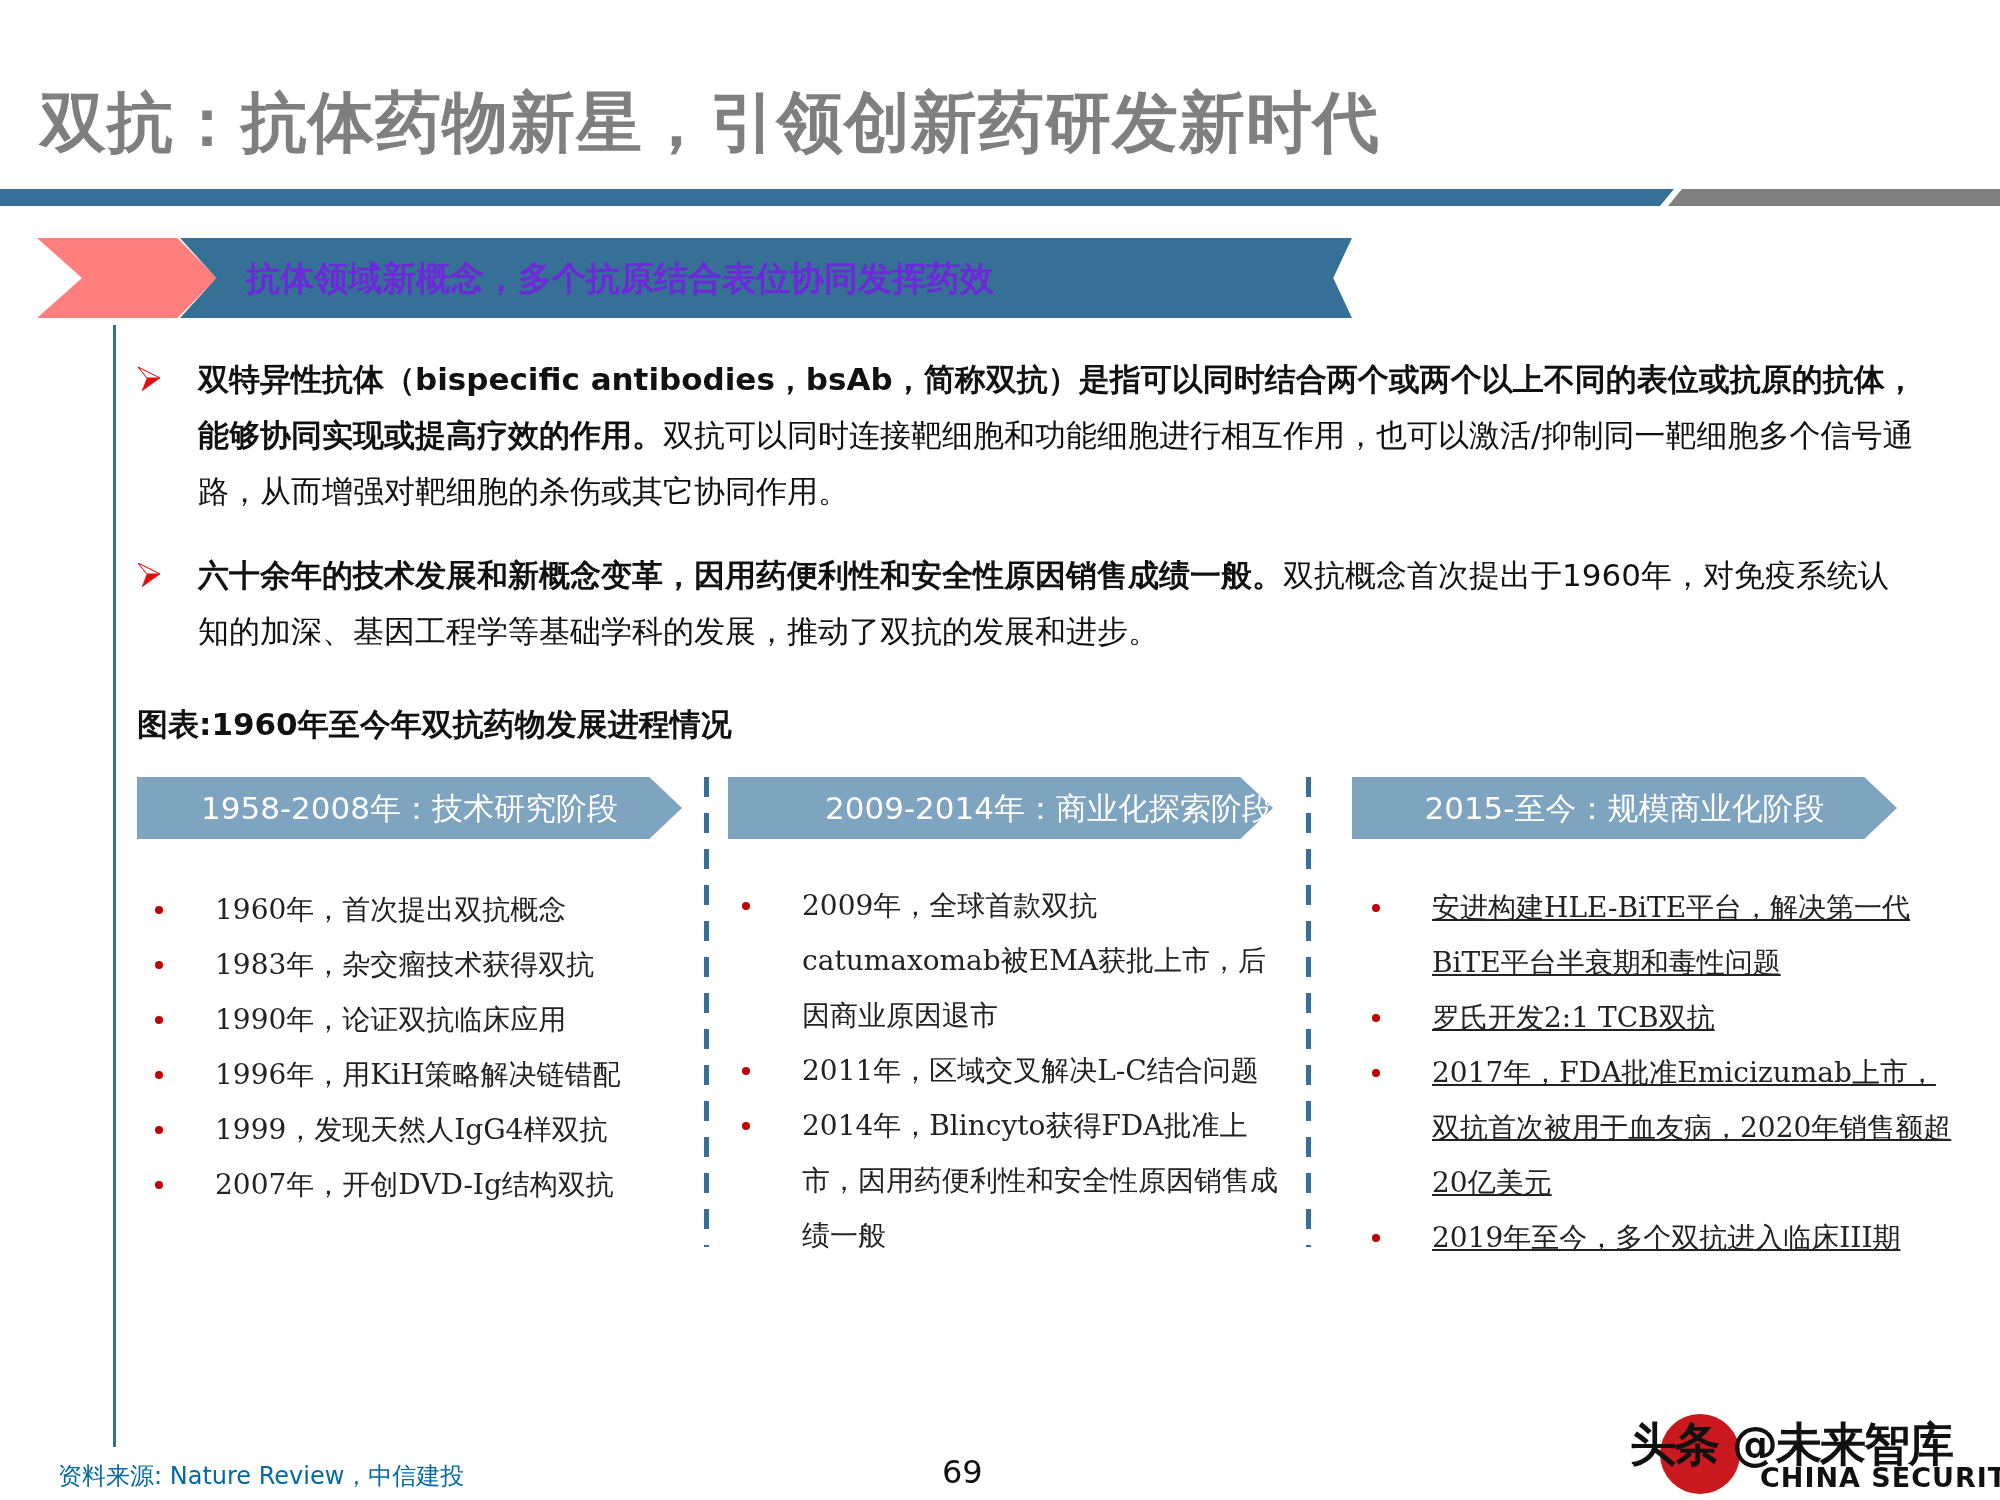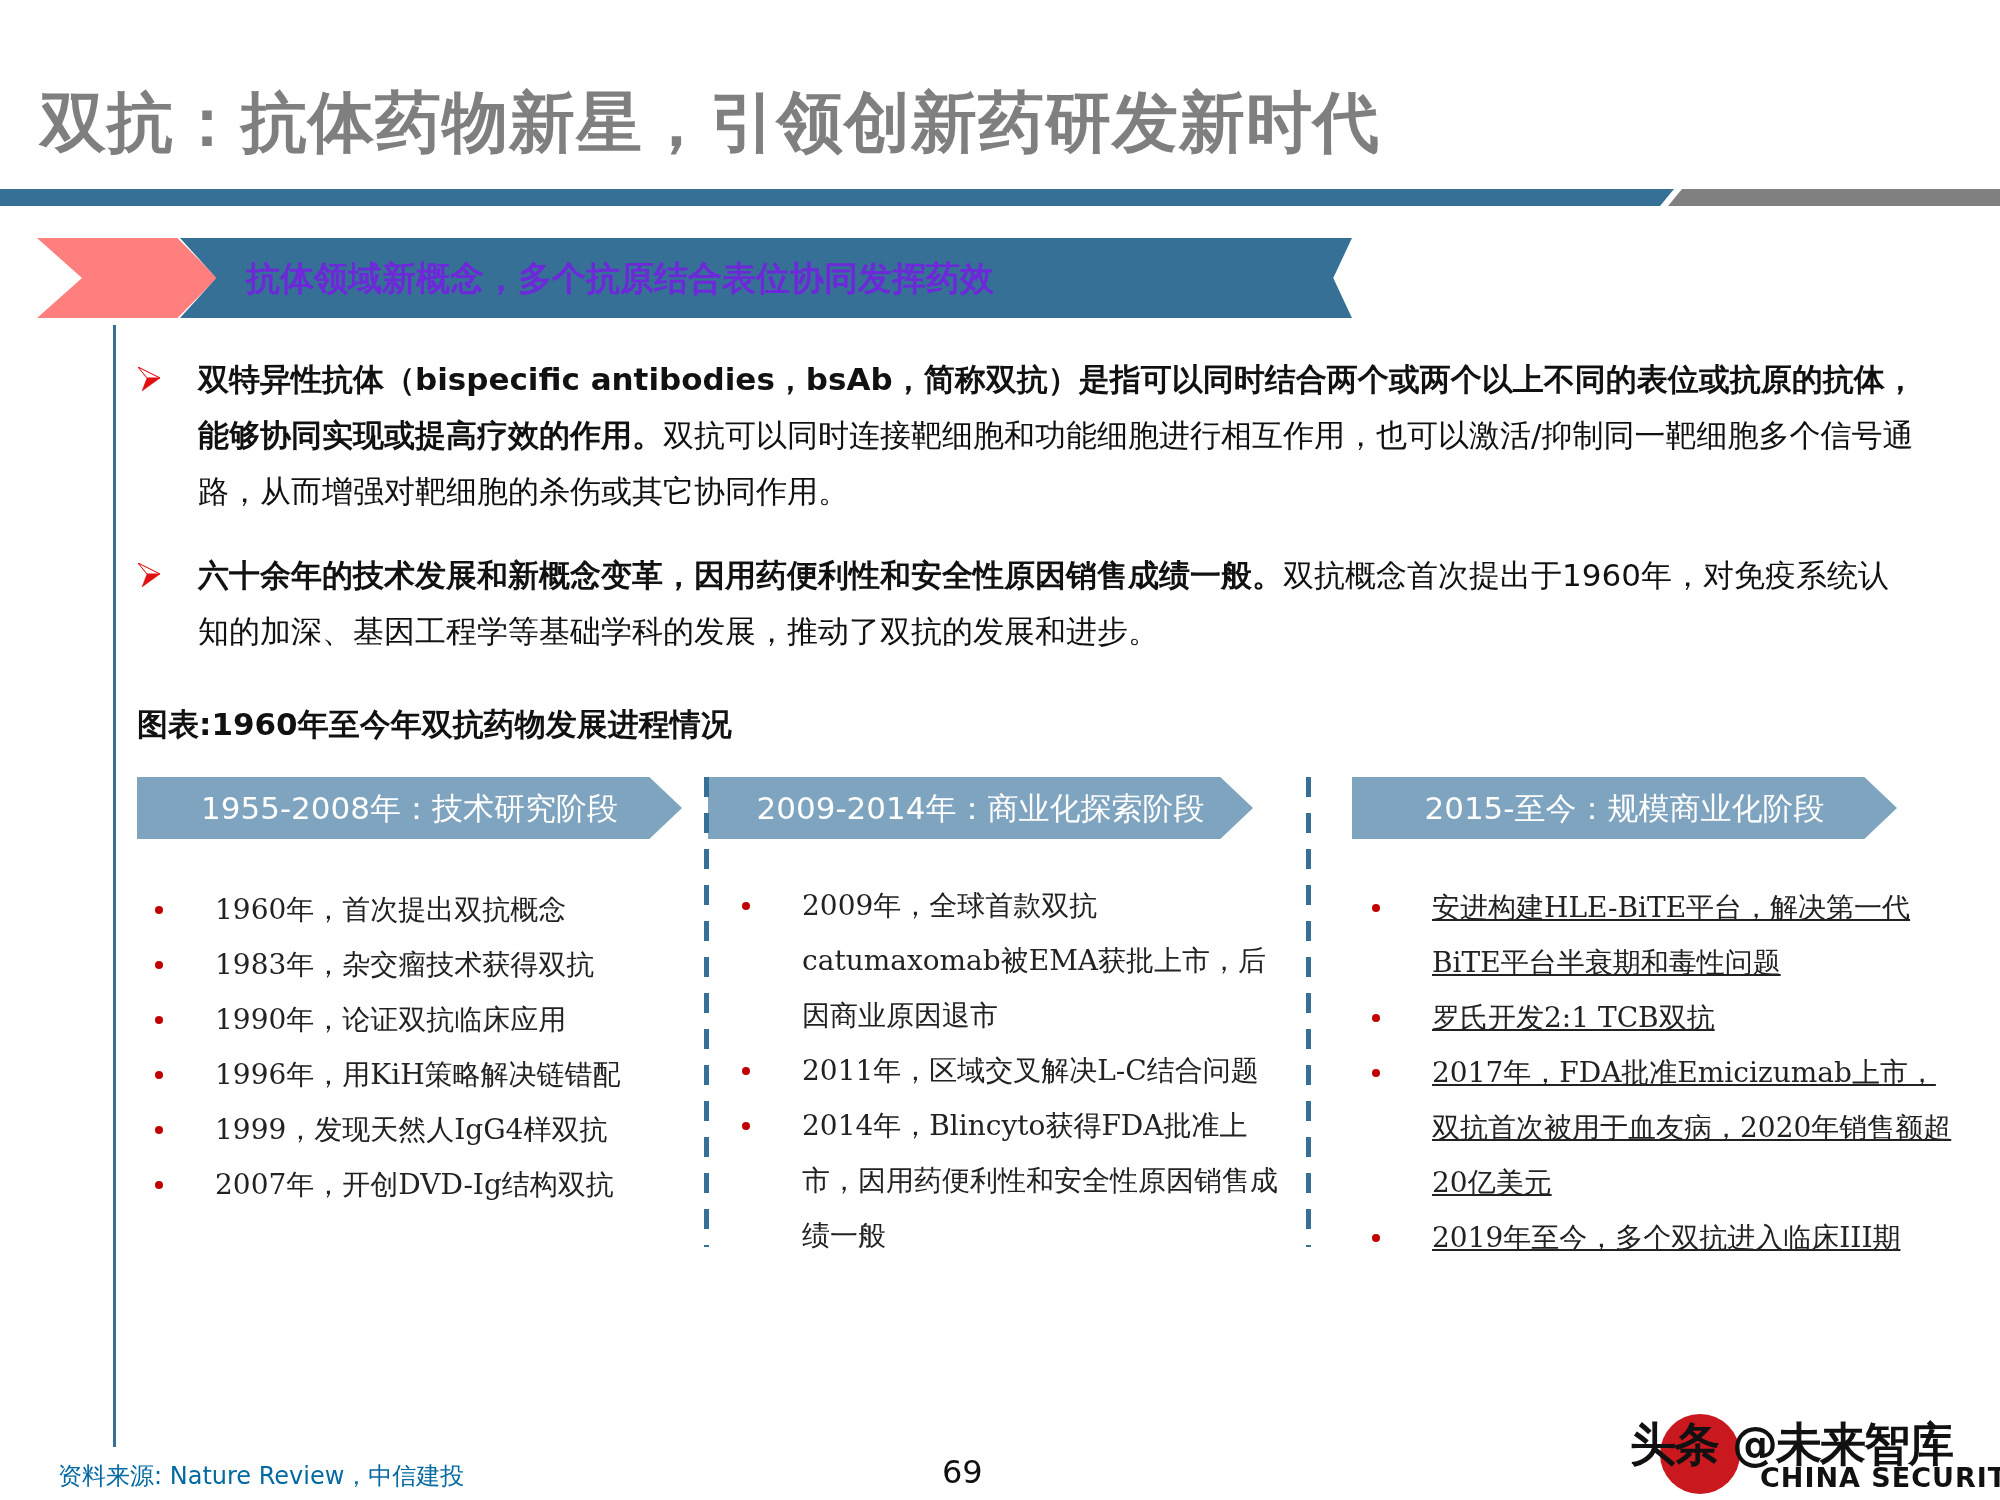--- a/index.html
+++ b/index.html
@@ -79,22 +79,22 @@
       <polygon points="0,0 22,11 4,24 9,11" fill="#e01010" stroke="#e01010" stroke-width="0.5"></polygon>
       <polygon points="0,0 22,11 9,11" fill="#ffffff" stroke="#e01010" stroke-width="1"></polygon>
     </svg>
 </div>
 <div class="abs para" style="top:547px;">
   <b>六十余年的技术发展和新概念变革，因用药便利性和安全性原因销售成绩一般。</b><span>双抗概念首次提出于1960年，对免疫系统认知的加深、基因工程学等基础学科的发展，推动了双抗的发展和进步。</span>
 </div>
 
 <div class="abs figure-caption">图表:1960年至今年双抗药物发展进程情况</div>
 
-<div class="abs phase" style="left:137px; width:545px;">1955-2008年：技术研究阶段</div>
-<div class="abs phase" style="left:708px; width:545px;">2009-2014年：商业化探索阶段</div>
+<div class="abs phase" style="left:137px; width:545px;">1958-2008年：技术研究阶段</div>
+<div class="abs phase" style="left:728px; width:545px;text-align:right;">2009-2014年：商业化探索阶段</div>
 <div class="abs phase" style="left:1352px; width:545px;">2015-至今：规模商业化阶段</div>
 
 <div class="abs divider" style="left:704px;"></div>
 <div class="abs divider" style="left:1306px;"></div>
 
 <div class="abs col" style="left:155px; top:882px; width:520px;">
   <div class="item"><span class="dot"></span><span>1960年，首次提出双抗概念</span></div>
   <div class="item"><span class="dot"></span><span>1983年，杂交瘤技术获得双抗</span></div>
   <div class="item"><span class="dot"></span><span>1990年，论证双抗临床应用</span></div>
   <div class="item"><span class="dot"></span><span>1996年，用KiH策略解决链错配</span></div>

